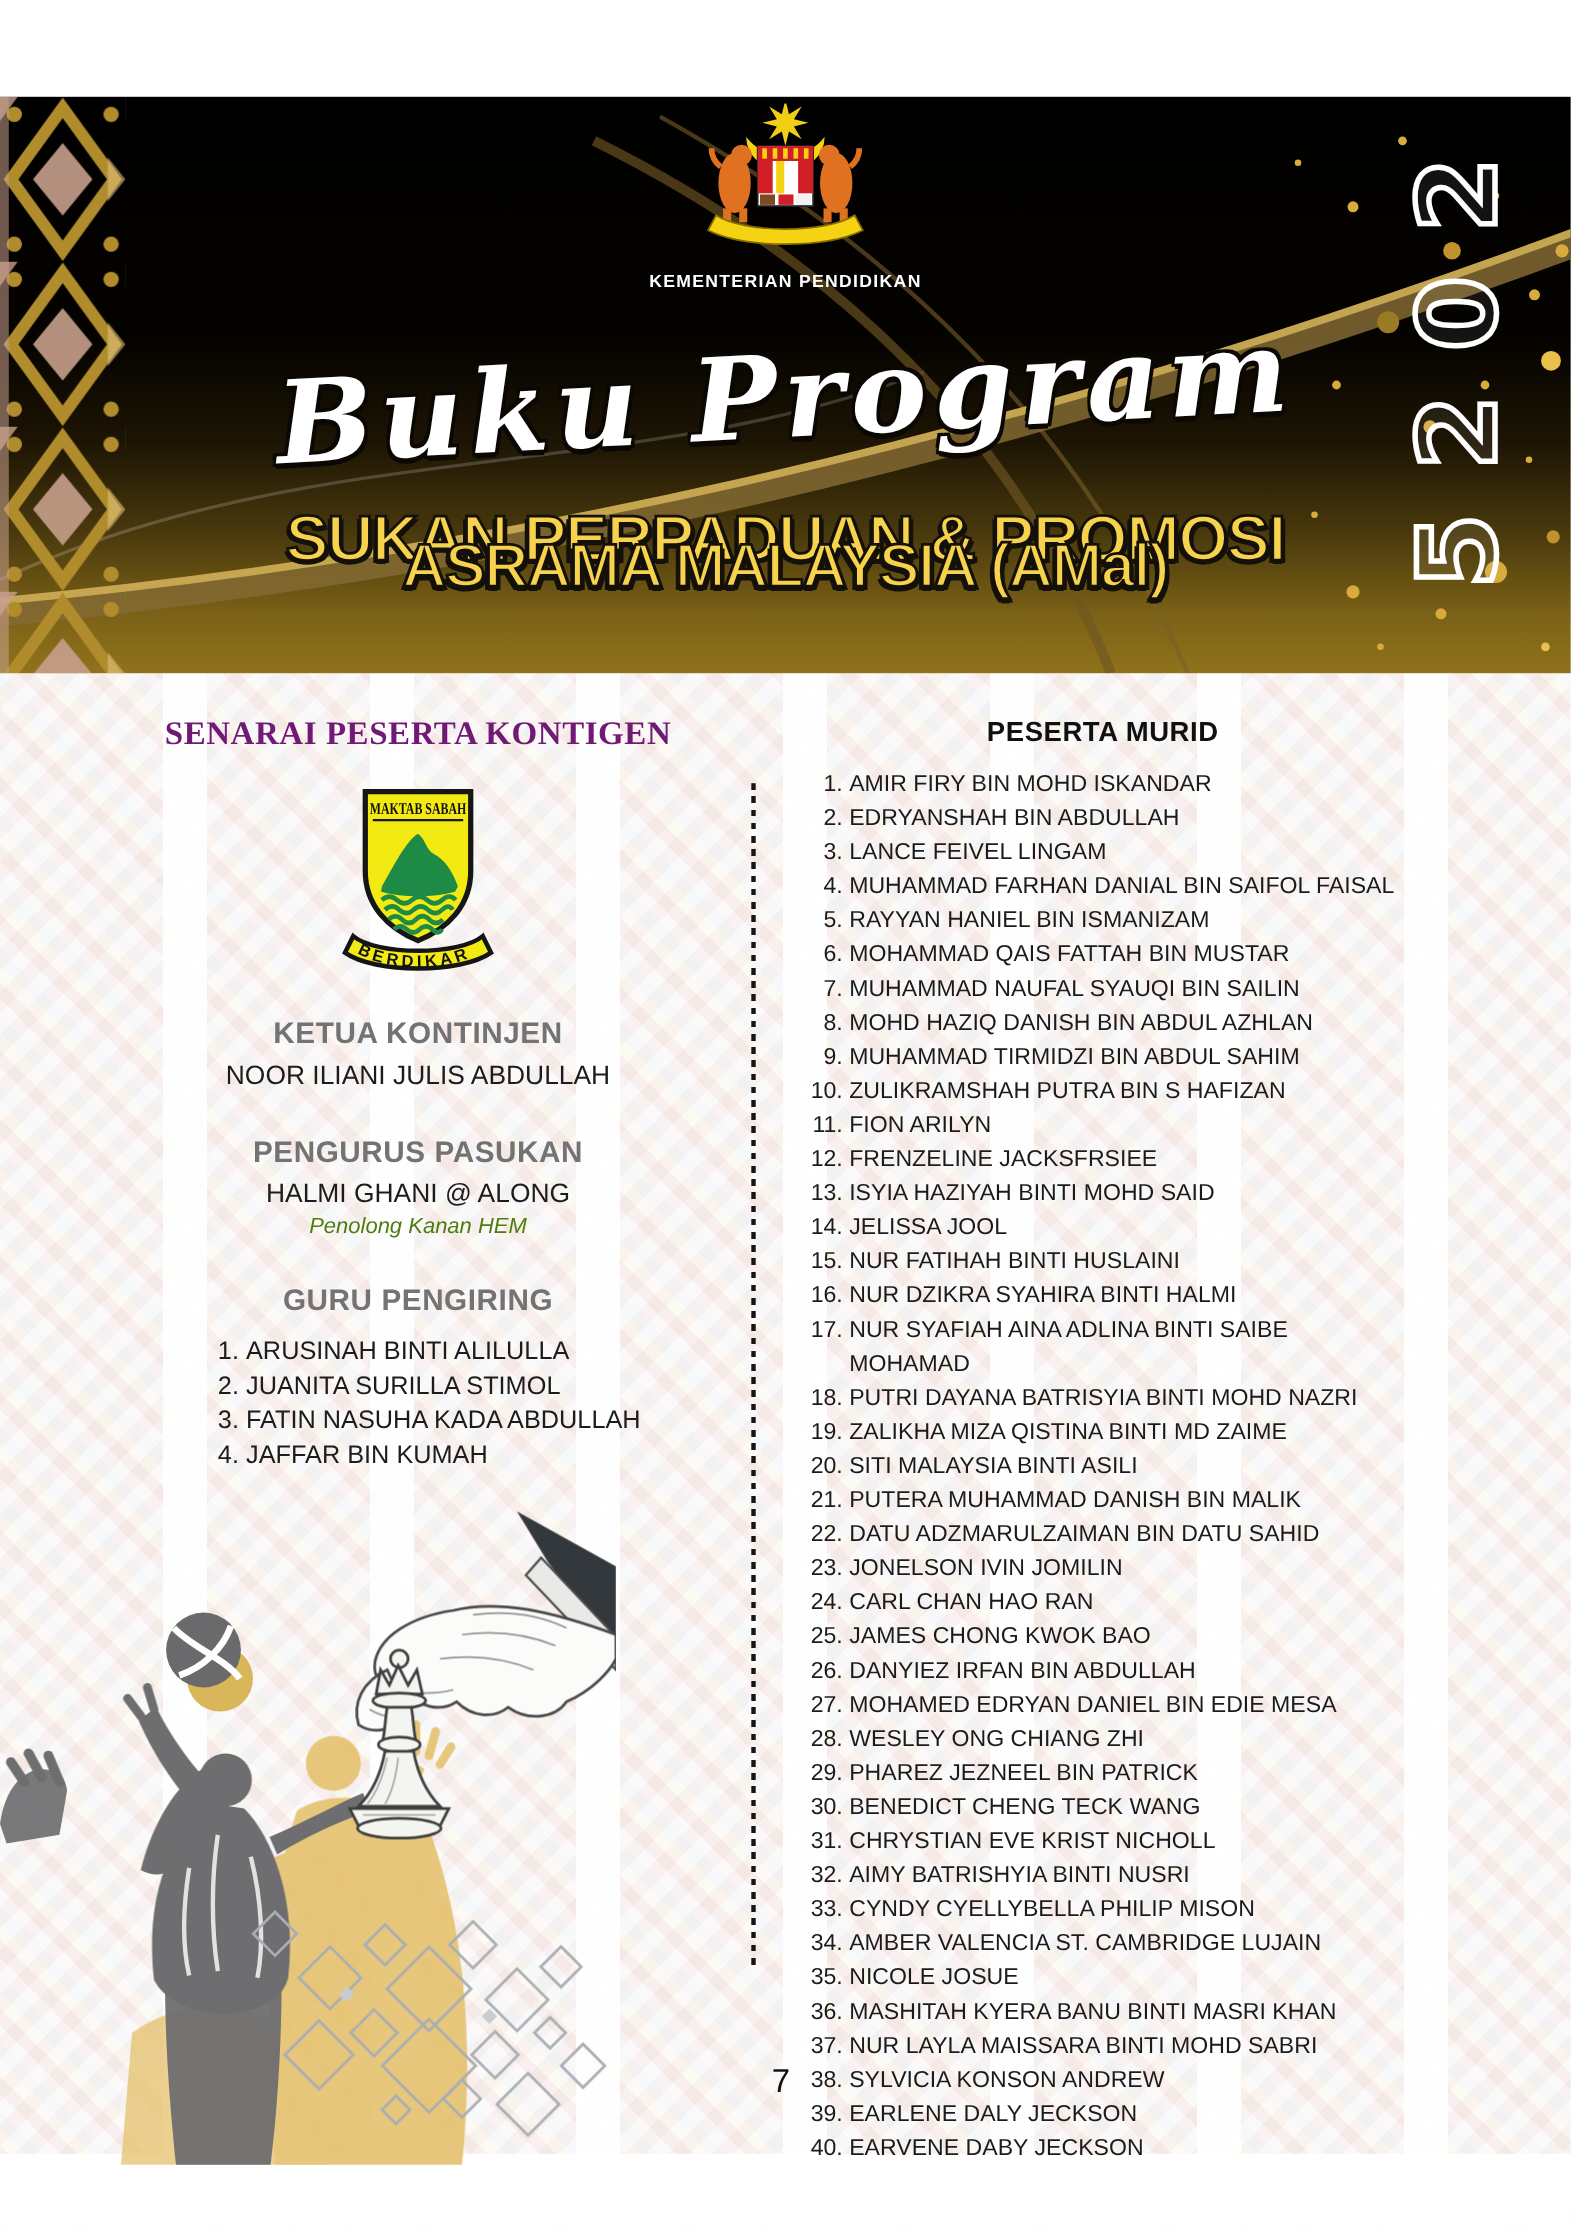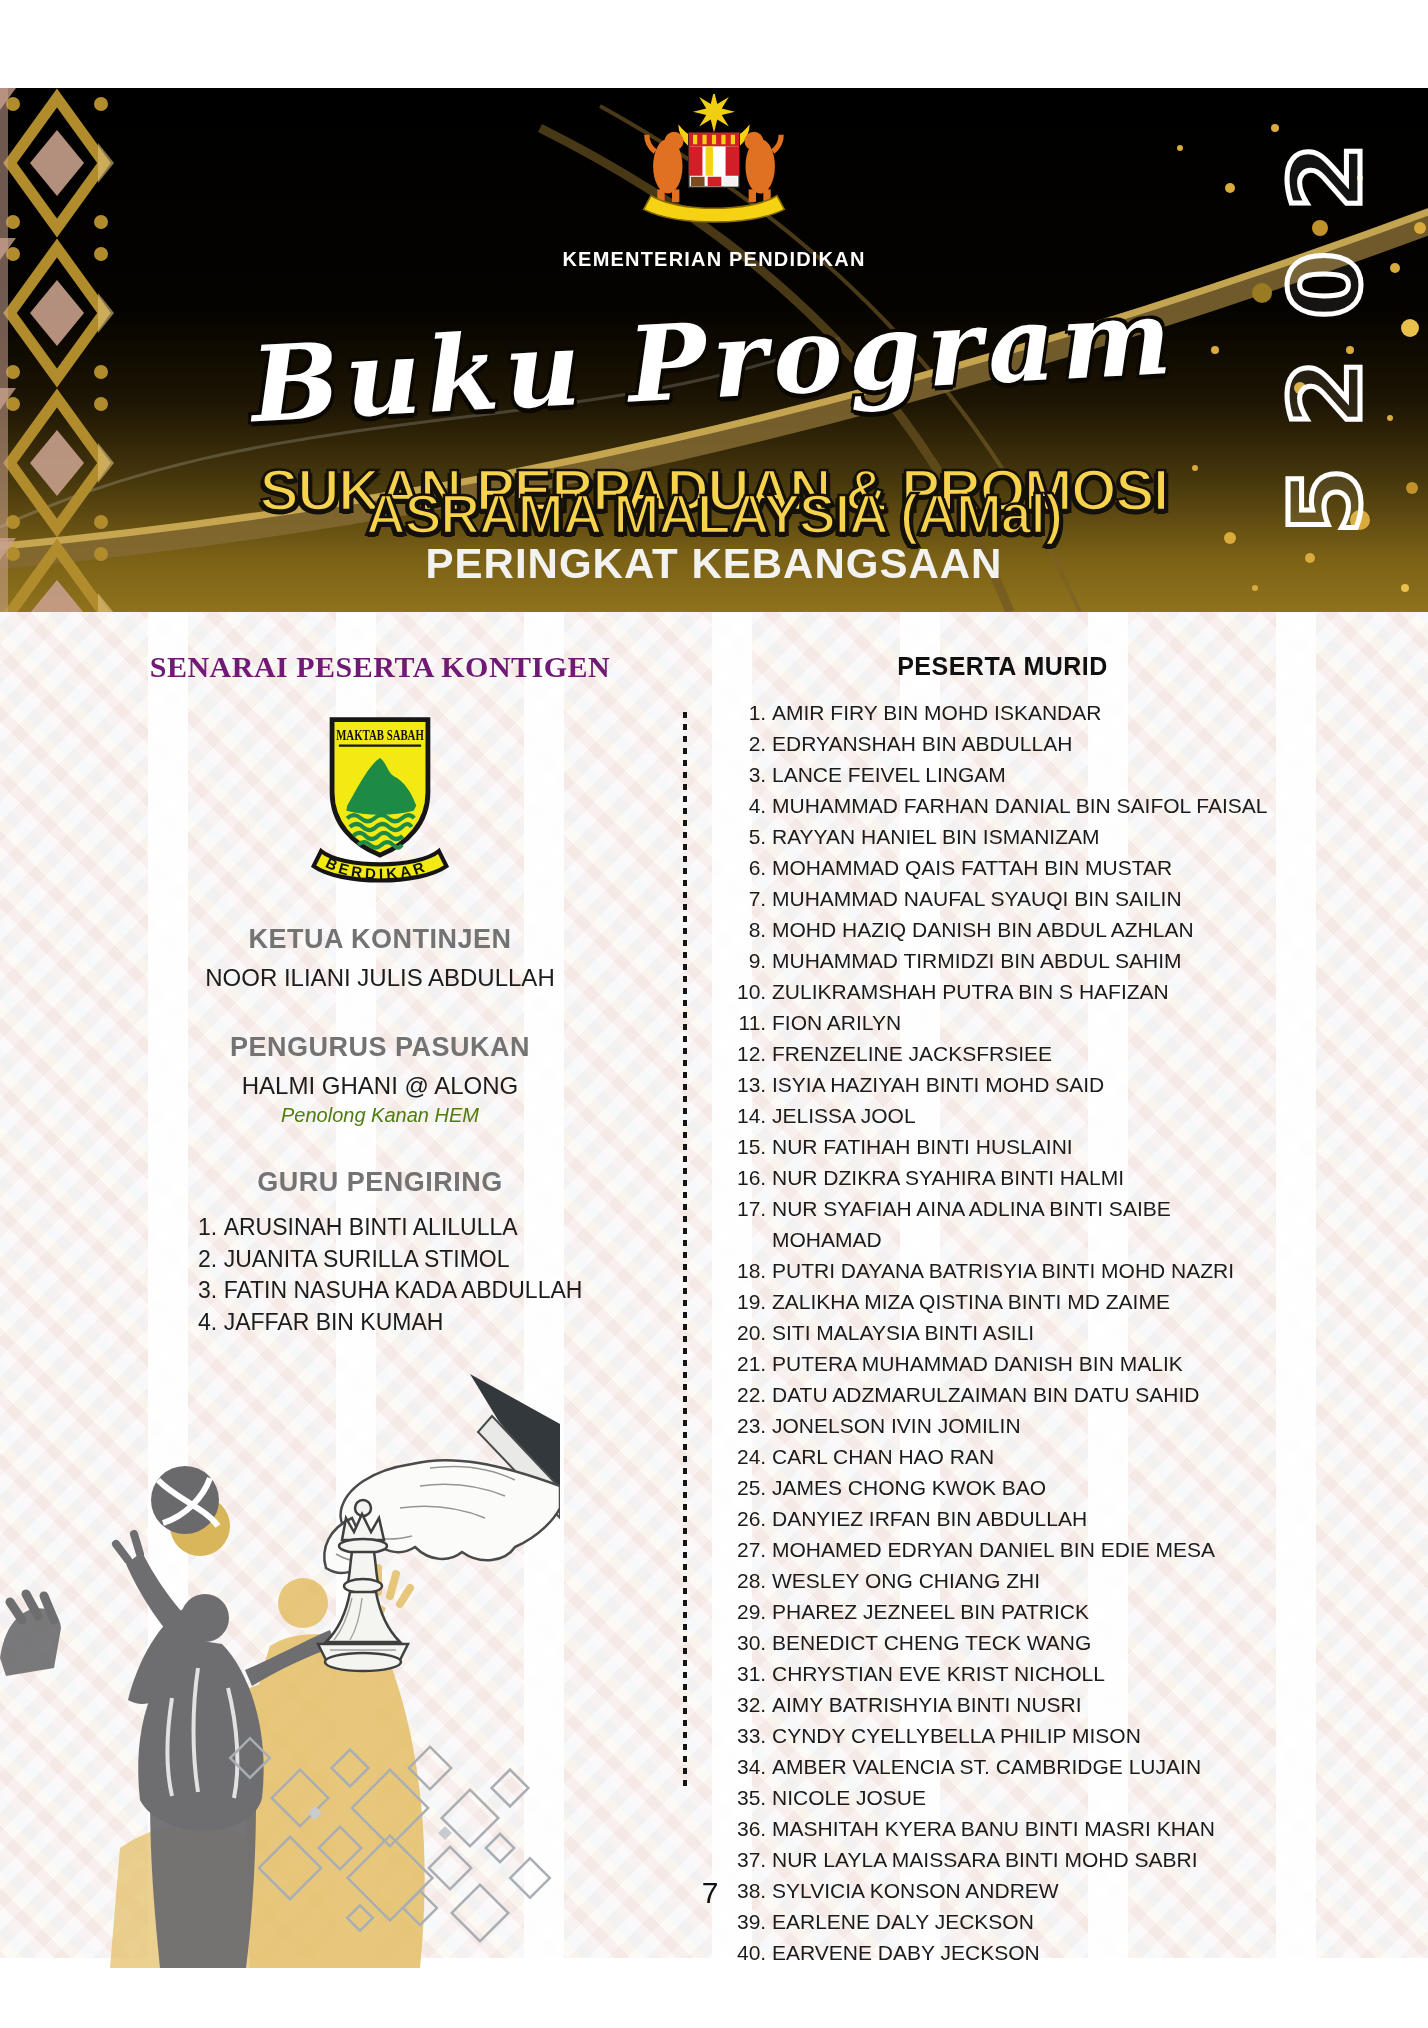--- a/index.html
+++ b/index.html
@@ -18,21 +18,21 @@
   .content-bg::after{
     content:"";position:absolute;left:0;bottom:0;width:100%;height:70px;background:#fff;
   }
   
   .banner{
     position:absolute;left:0;top:88px;width:1428px;height:524px;
     background:linear-gradient(180deg,#000000 0%,#050300 42%,#1d1504 60%,#4a3a0d 76%,#7c6217 90%,#8f721c 100%);
     overflow:hidden;
   }
   .banner-line{position:absolute;left:0;width:1428px;text-align:center;white-space:nowrap;}
-  .ministry{top:160px;color:#ffffff;font-weight:700;font-size:20px;letter-spacing:1.2px;}
+  .ministry{top:160px;color:#ffffff;font-weight:700;font-size:16px;letter-spacing:1.2px;}
   .script-title{
     top:198px;font-family:"DejaVu Serif",serif;font-style:italic;font-weight:700;
     font-size:104px;line-height:150px;color:#ffffff;letter-spacing:6px;transform:rotate(-3deg);
     text-shadow:-3px -3px 0 #0b0803,3px -3px 0 #0b0803,-3px 3px 0 #0b0803,3px 3px 0 #0b0803,0 5px 0 #0b0803;
   }
   .title-gold{
     color:#f6d24d;font-weight:900;letter-spacing:-1px;
     -webkit-text-stroke:2.5px #14100a;
     text-shadow:0 4px 0 #14100a,3px 3px 0 #14100a,-3px 3px 0 #14100a;
   }
@@ -171,21 +171,20 @@
         <rect x="89" y="76" width="13" height="9" fill="#f2f2f2"></rect>
       </g>
       <path d="M 20,94 C 45,110 115,110 140,94 L 147,107 C 115,123 45,123 13,107 Z" fill="#f5d312" stroke="#8a6d00" stroke-width="1.5"></path>
     </svg>
   </div>
 
   <div class="banner-line ministry">KEMENTERIAN PENDIDIKAN</div>
   <div class="banner-line script-title">Buku Program</div>
   <div class="banner-line title-gold title-gold1">SUKAN PERPADUAN &amp; PROMOSI</div>
   <div class="banner-line title-gold title-gold2">ASRAMA MALAYSIA (AMal)</div>
-  <div class="banner-line title-white">PERINGKAT KEBANGSAAN</div>
 
   <div class="year-column">
       <span class="year-digit">2</span>
       <span class="year-digit">0</span>
       <span class="year-digit">2</span>
       <span class="year-digit">5</span>
     </div>
 </header>
 
 <section class="left-col">

